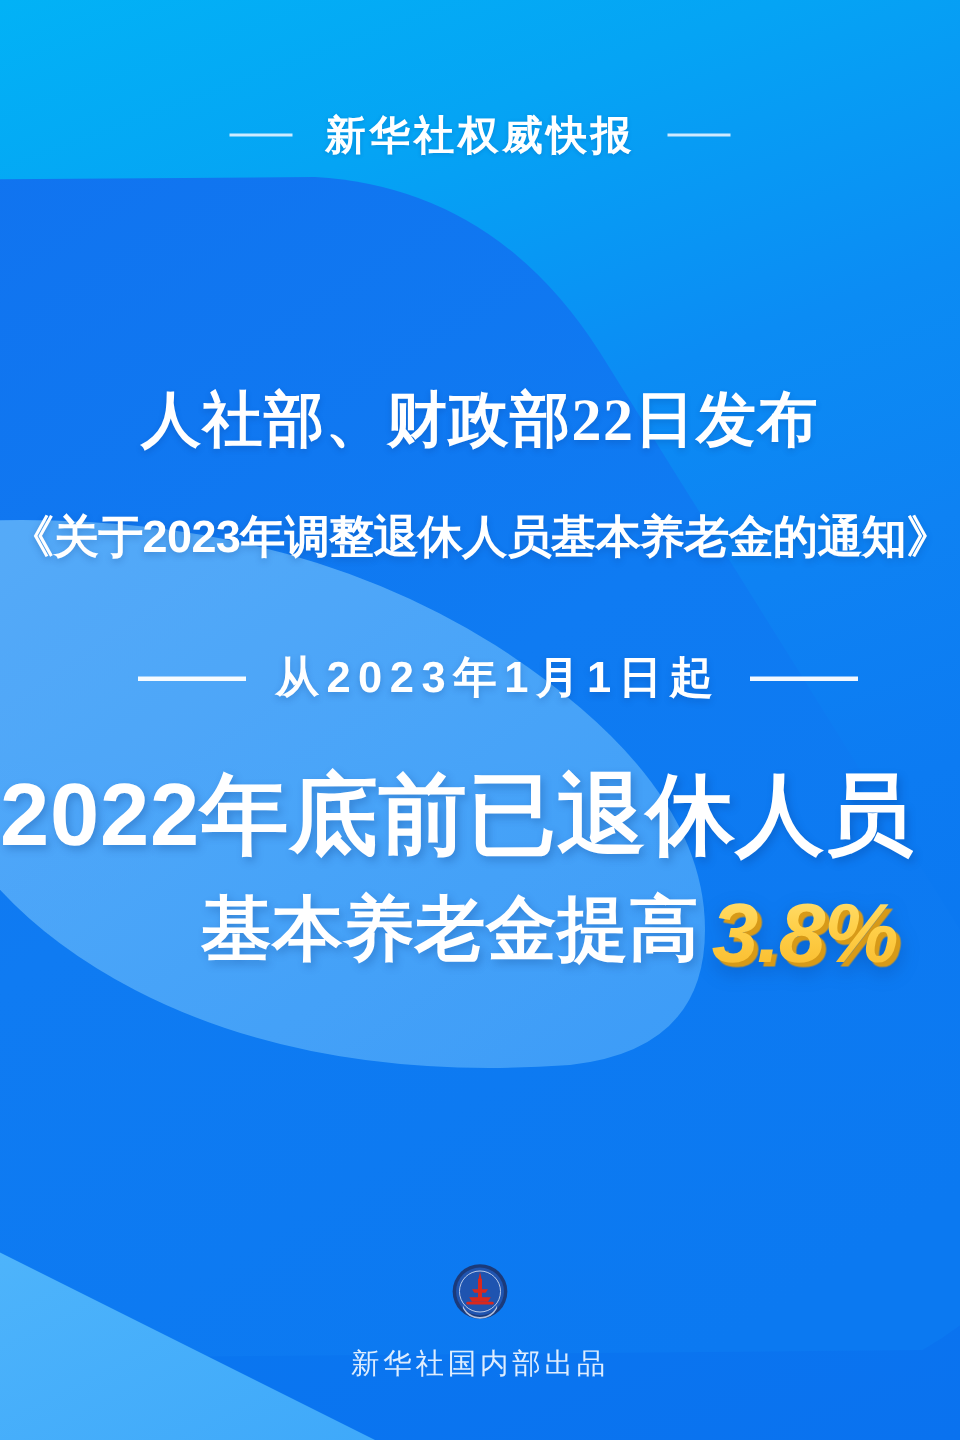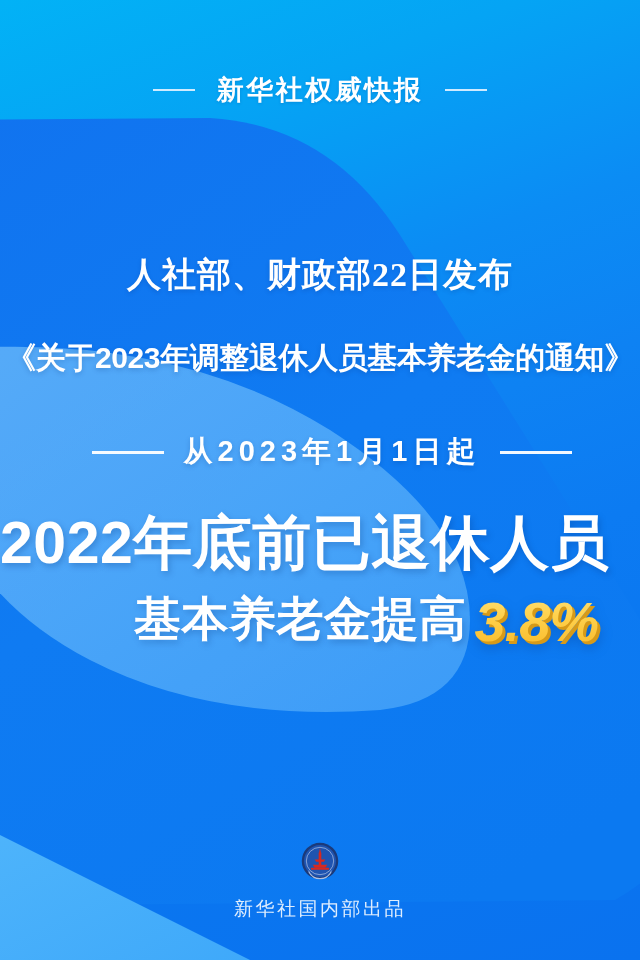--- a/index.html
+++ b/index.html
@@ -71,21 +71,21 @@
   }
 
   .line-issuer {
     position: absolute;
     top: 252px;
     left: 0;
     width: 640px;
     text-align: center;
     color: #ffffff;
     font-family: "Liberation Serif", "DejaVu Serif", serif;
-    font-size: 34px;
+    font-size: 40px;
     font-weight: 700;
     letter-spacing: 1px;
     white-space: nowrap;
     text-shadow: 0 2px 4px rgba(0,45,120,.20);
   }
 
   .line-doc {
     position: absolute;
     top: 338px;
     left: 0;

